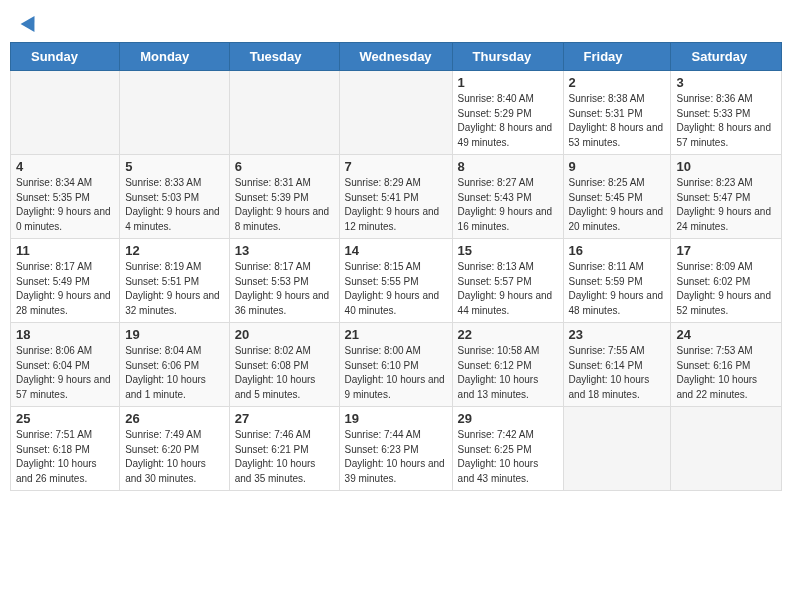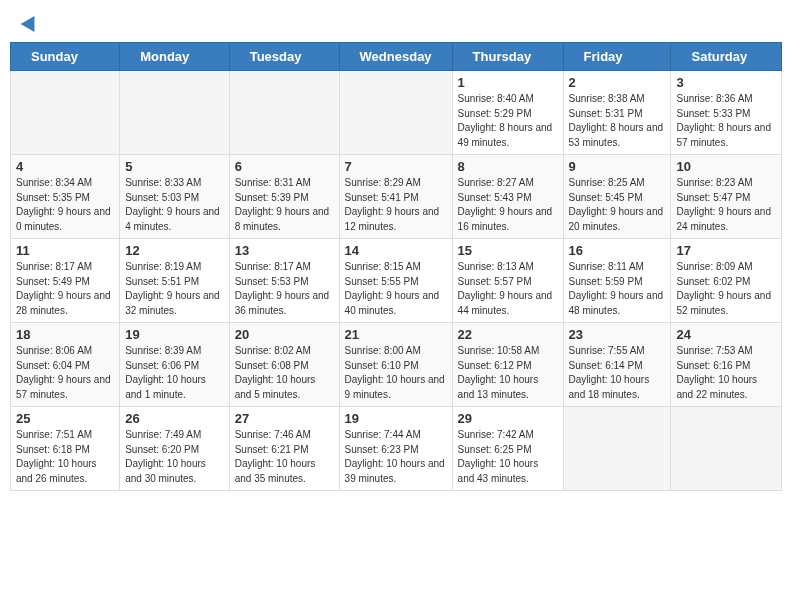--- a/index.html
+++ b/index.html
@@ -243,21 +243,21 @@
       </tr>
       <tr>
         <td>
           <span class="day-number">18</span>
           <div class="day-info">Sunrise: 8:06 AM
 Sunset: 6:04 PM
 Daylight: 9 hours and 57 minutes.</div>
         </td>
         <td>
           <span class="day-number">19</span>
-          <div class="day-info">Sunrise: 8:39 AM
+          <div class="day-info">Sunrise: 8:04 AM
 Sunset: 6:06 PM
 Daylight: 10 hours and 1 minute.</div>
         </td>
         <td>
           <span class="day-number">20</span>
           <div class="day-info">Sunrise: 8:02 AM
 Sunset: 6:08 PM
 Daylight: 10 hours and 5 minutes.</div>
         </td>
         <td>

